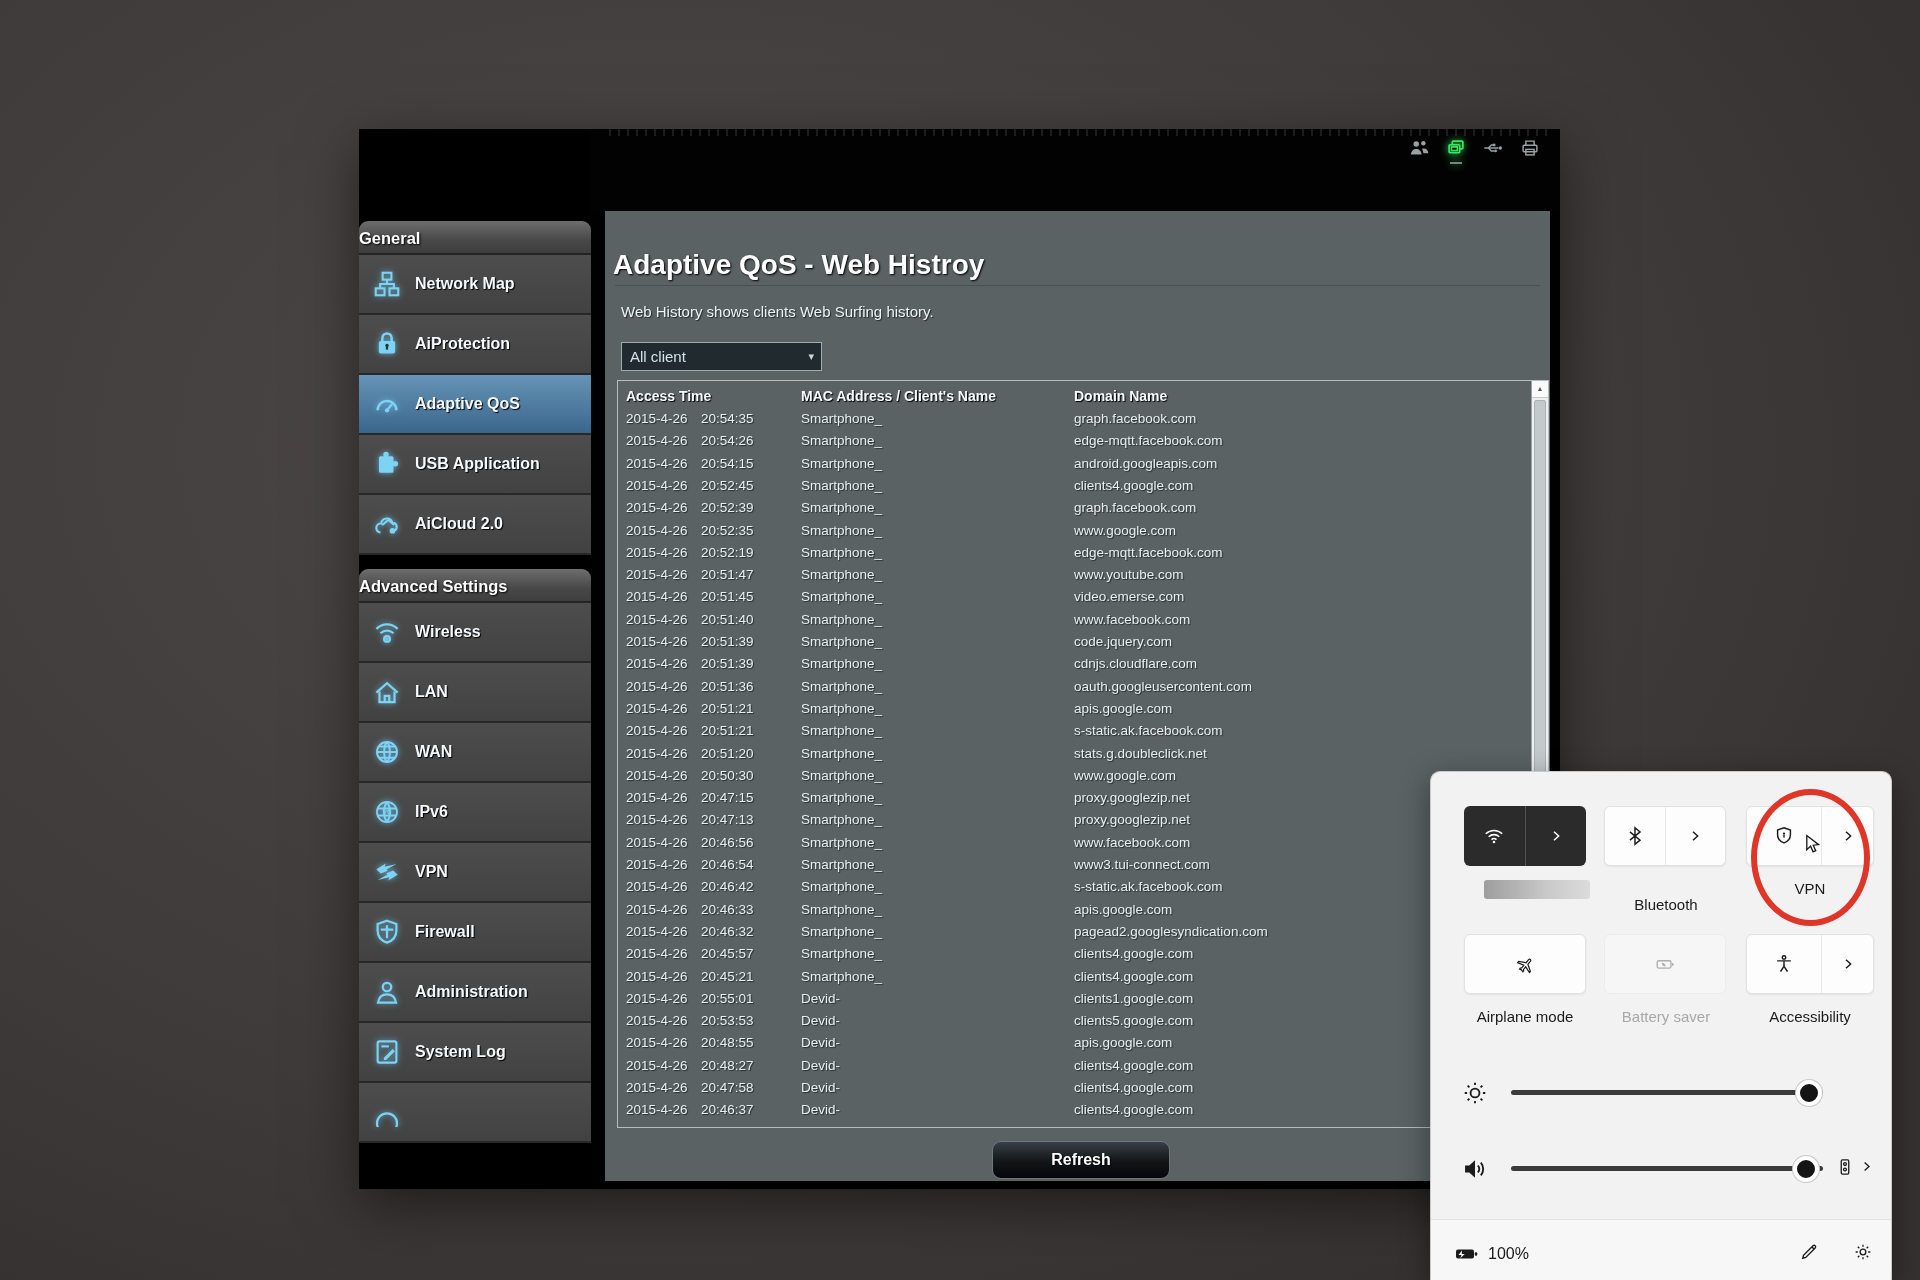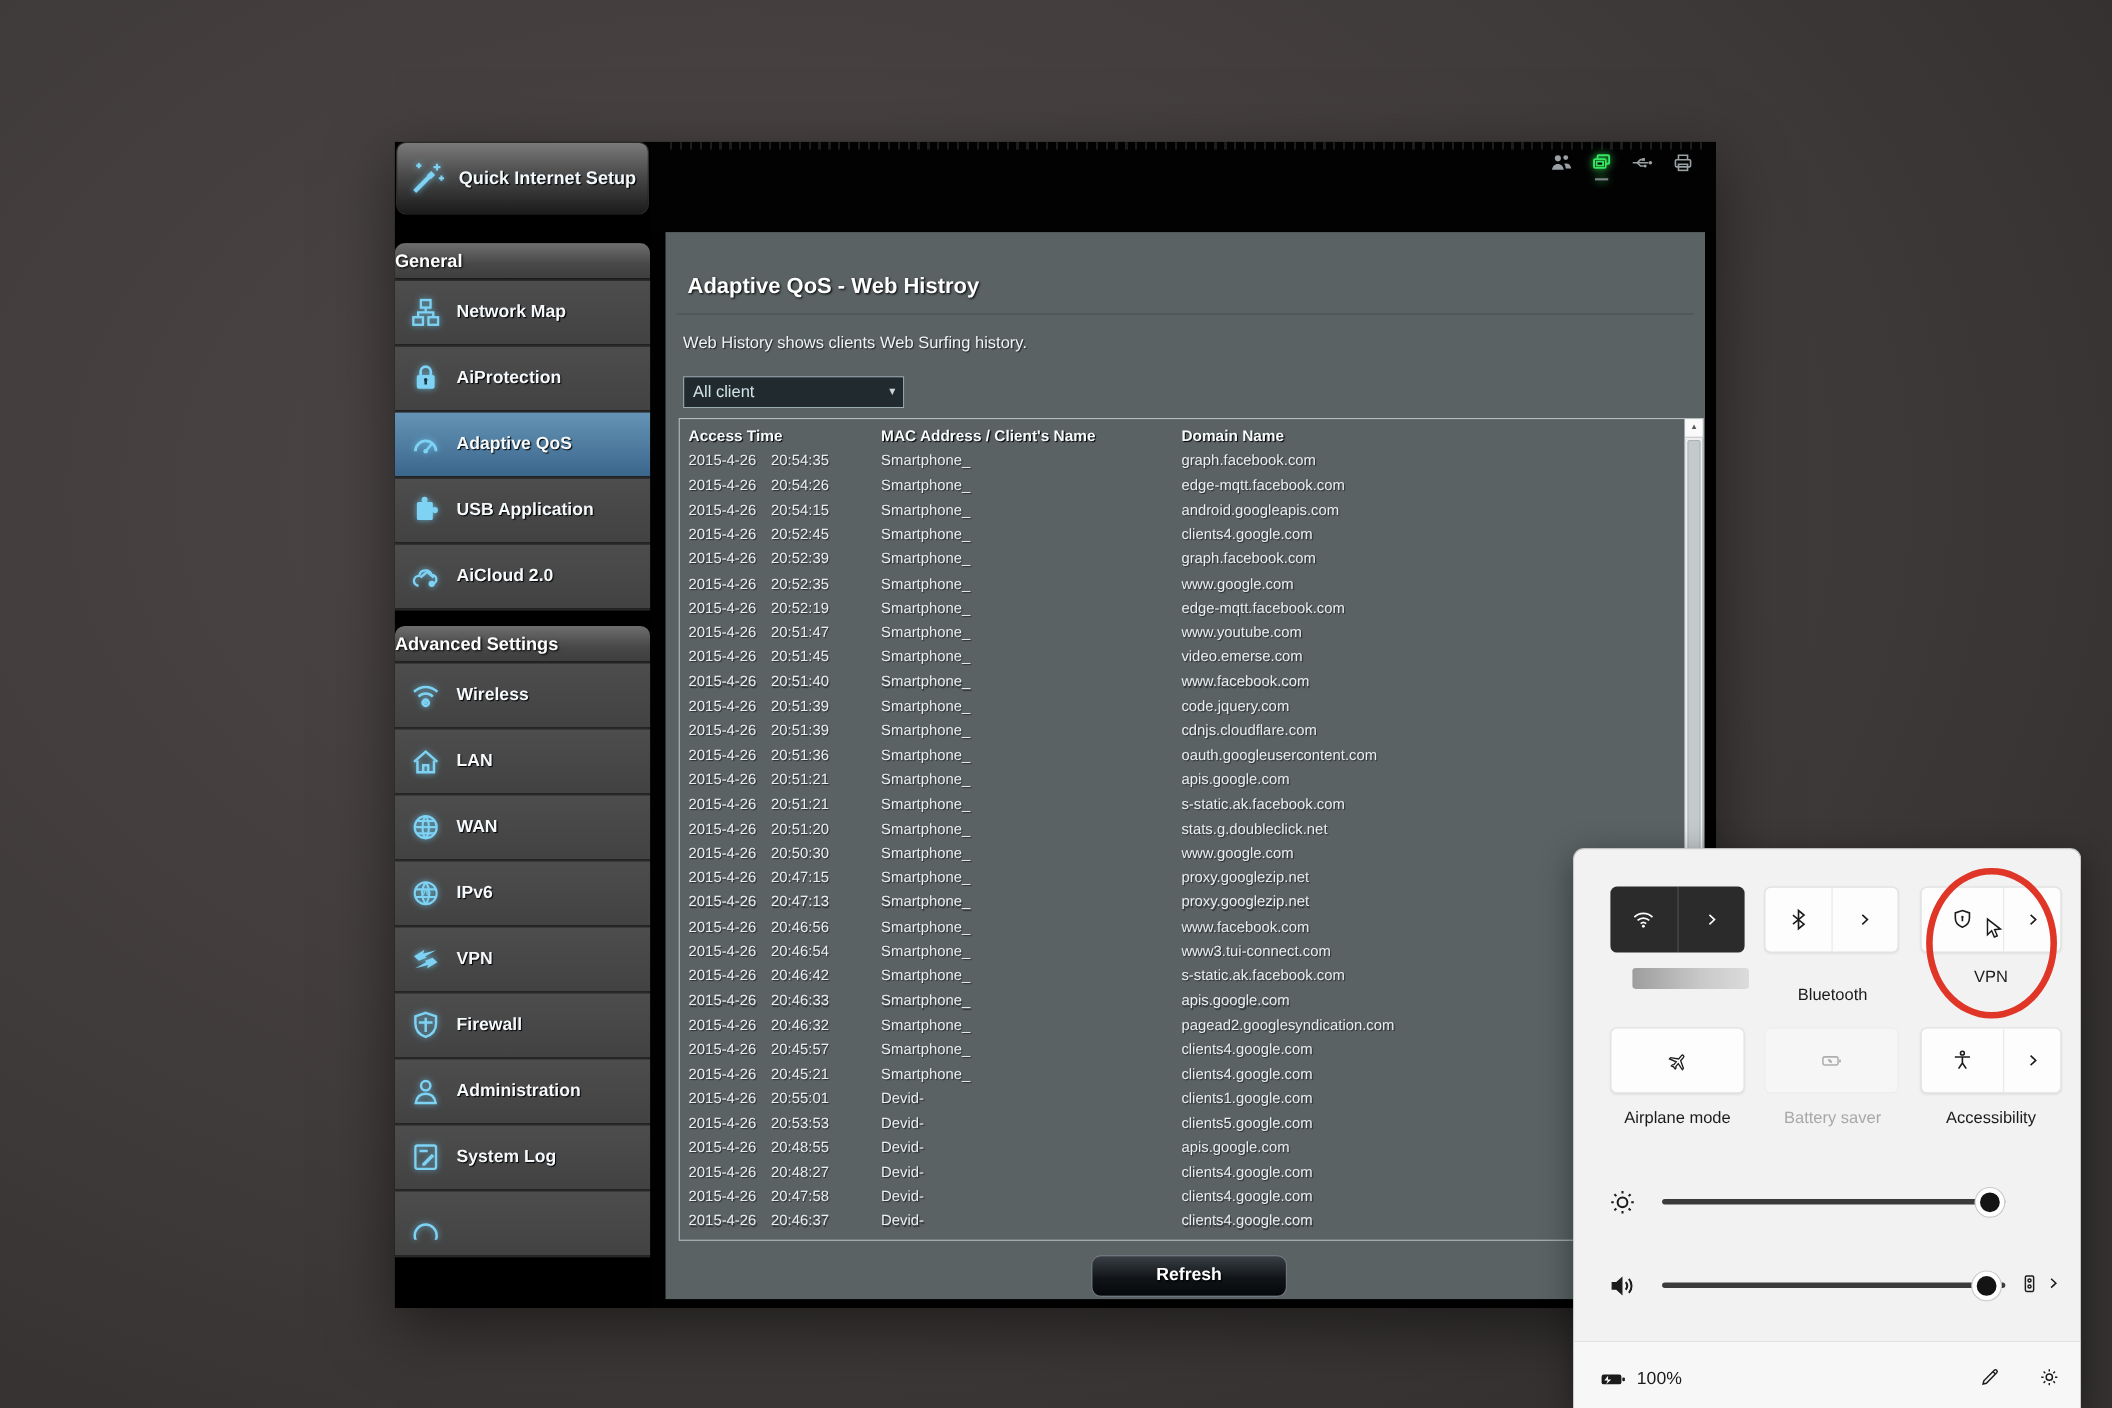--- a/index.html
+++ b/index.html
@@ -39,21 +39,21 @@
   .hdr-icon { width:22px; height:22px; color:#9aa1a4; cursor:pointer; }
   .hdr-icon.green { color:#35e75f; filter:drop-shadow(0 0 4px rgba(50,230,95,.9)); }
   .hdr-icon.green::after { content:""; display:block; width:12px; height:2px; background:#7b8184; margin:3px auto 0; }
   #tabs-row { position:absolute; left:16px; bottom:0; display:flex; align-items:flex-end; gap:4px; }
   .tab { height:38px; line-height:38px; padding:0 16px; font-weight:bold; font-size:15px;
     color:#e3eaec; background:#3f4c52; border-radius:7px 7px 0 0; text-shadow:1px 1px 1px #000; cursor:pointer; }
   .tab.active { height:43px; line-height:44px; background:#5a6264; color:#fff; }
 
   
   .content-panel { position:absolute; left:246px; top:82px; width:945px; height:970px; background:#5a6264; }
-  .page-title { position:absolute; left:20px; top:38px; font-weight:bold; font-size:20px;
+  .page-title { position:absolute; left:8px; top:38px; font-weight:bold; font-size:28px;
     color:#fff; text-shadow:1px 1px 2px #000; }
   .title-rule { position:absolute; left:10px; top:74px; width:925px; height:1px; background:rgba(0,0,0,.18); }
   .page-desc { position:absolute; left:16px; top:92px; font-size:15px; color:#eef3f4; text-shadow:1px 1px 1px rgba(0,0,0,.6); }
   .client-select { position:absolute; left:16px; top:131px; width:201px; height:29px;
     background:#212a2f; border:1px solid #9cadb4; color:#d2e3ea;
     font-family:Liberation Sans, sans-serif; font-size:15px; line-height:27px;
     padding-left:8px; cursor:pointer; }
   .client-select .arrow { position:absolute; right:7px; top:0; font-size:11px; color:#cdd7db; }
 
   .history-table { position:absolute; left:12px; top:169px; width:932px; height:748px;
@@ -103,30 +103,20 @@
   .battery-group { position:absolute; left:22px; top:22px; display:flex; align-items:center; gap:7px; }
   .battery-icon { width:28px; height:24px; color:#1b1b1b; }
   .battery-text { font-size:16px; color:#1b1b1b; }
 </style>
 </head>
 <body>
 
 <div class="router-window">
 
   <div class="sidebar">
-    <div class="qis">
-      <span class="qis-icon">
-        <svg viewBox="0 0 24 24" fill="none" stroke="currentColor">
-          <path d="M4 20L13 11" stroke-width="2.6"></path>
-          <path d="M12.6 11.4l2.6-2.6" stroke-width="3.4"></path>
-          <path d="M17.5 3.2v4.2M15.4 5.3h4.2M6.5 2.8v3.2M4.9 4.4h3.2M20.2 10.4v3.2M18.6 12h3.2" stroke-width="1.3"></path>
-        </svg>
-      </span>
-      <span class="qis-label">Quick Internet Setup</span>
-    </div>
     <div id="side-sections">
         <div class="side-header">General</div>
         <div class="side-item">
           <span class="side-icon">
             <svg viewBox="0 0 24 24" fill="none" stroke="currentColor" stroke-width="1.7">
               <rect x="8.5" y="3" width="7" height="5.5"></rect>
               <rect x="3" y="15.5" width="7" height="5.5"></rect>
               <rect x="14" y="15.5" width="7" height="5.5"></rect>
               <path d="M12 8.5v3.5M6.5 15.5V12h11v3.5"></path>
             </svg>

